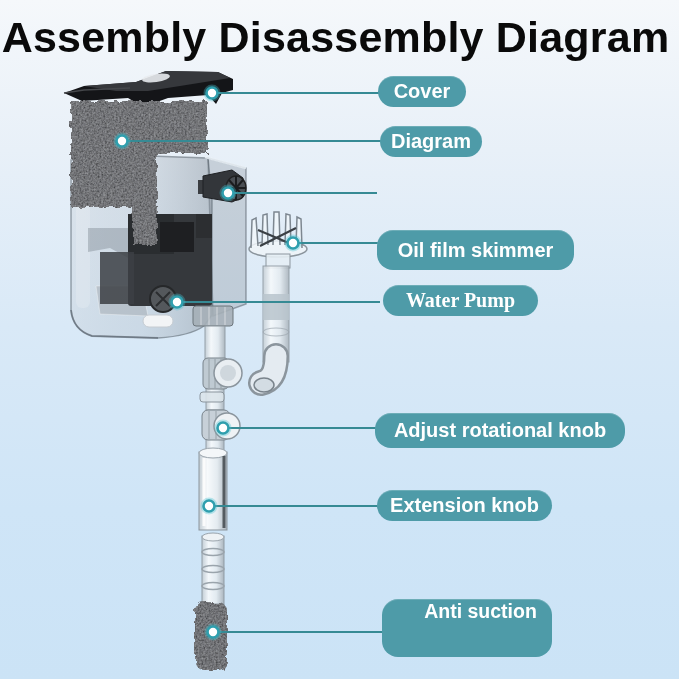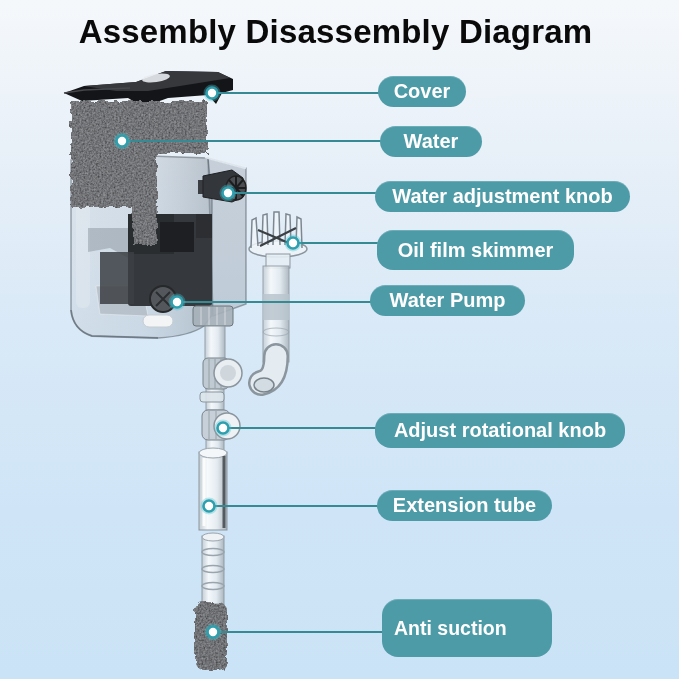--- a/index.html
+++ b/index.html
@@ -6,45 +6,45 @@
   .stage{
     position:relative;
     width:679px;height:679px;
     overflow:hidden;
     background:linear-gradient(180deg,#f5f8fb 0%,#e8f0f8 22%,#d9e9f7 48%,#cfe5f7 75%,#cbe3f6 100%);
     font-family:"Liberation Sans","DejaVu Sans",sans-serif;
   }
   .title{
     position:absolute;top:13px;left:0;right:8px;
     text-align:center;
-    font-size:33px;font-weight:bold;letter-spacing:.2px;
+    font-size:43px;font-weight:bold;letter-spacing:.2px;
     color:#0a0a0a;
   }
   .diagram-svg{position:absolute;left:0;top:0;}
   .pill{
     position:absolute;
     background:#4e9ba8;
     color:#ffffff;
     font-weight:bold;font-size:20px;
     display:flex;align-items:center;justify-content:center;
     border-radius:16px;
     box-shadow:inset 0 1px 0 rgba(255,255,255,.18);
     white-space:nowrap;
   }
   .pill-cover{left:378px;top:76px;width:88px;height:31px;}
   .pill-sponge{left:380px;top:126px;width:102px;height:31px;}
   .pill-wak{left:375px;top:181px;width:255px;height:31px;}
   .pill-oil{left:377px;top:230px;width:197px;height:40px;}
-  .pill-pump{left:370px;top:285px;width:155px;height:31px;}
+  .pill-pump{left:383px;top:285px;width:155px;height:31px;font-family:Liberation Serif, serif;}
   .pill-ark{left:375px;top:413px;width:250px;height:35px;}
   .pill-ext{left:377px;top:490px;width:175px;height:31px;}
   .pill-anti{
     left:382px;top:599px;width:170px;height:58px;
-    flex-direction:column;align-items:flex-start;justify-content:center;
-    padding-left:12px;box-sizing:border-box;
+    flex-direction:row;align-items:flex-start;justify-content:center;
+    padding-left:27px;box-sizing:border-box;
     font-size:19.5px;line-height:24px;white-space:nowrap;
   }
 </style>
 </head>
 <body>
 
 <div class="stage">
 
   <svg class="diagram-svg" width="679" height="679" viewBox="0 0 679 679">
     <defs>
@@ -208,23 +208,22 @@
       <g>
         <circle cx="213" cy="632" r="8.5" fill="#49c2d0" opacity="0.35"></circle>
         <circle cx="213" cy="632" r="5.5" fill="#ffffff" stroke="#2f9fae" stroke-width="2.6"></circle>
       </g>
     </g>
   </svg>
 
   <div class="title">Assembly Disassembly Diagram</div>
 
   <div class="pill pill-cover">Cover</div>
-  <div class="pill pill-sponge">Water</div>
-  <div class="pill pill-wak">Water adjustment knob</div>
+  <div class="pill pill-sponge">Diagram</div>
   <div class="pill pill-oil">Oil film skimmer</div>
   <div class="pill pill-pump">Water Pump</div>
   <div class="pill pill-ark">Adjust rotational knob</div>
-  <div class="pill pill-ext">Extension tube</div>
+  <div class="pill pill-ext">Extension knob</div>
   <div class="pill pill-anti">
     <span>Anti suction</span>
   </div>
 
 </div>
 
 </body></html>

